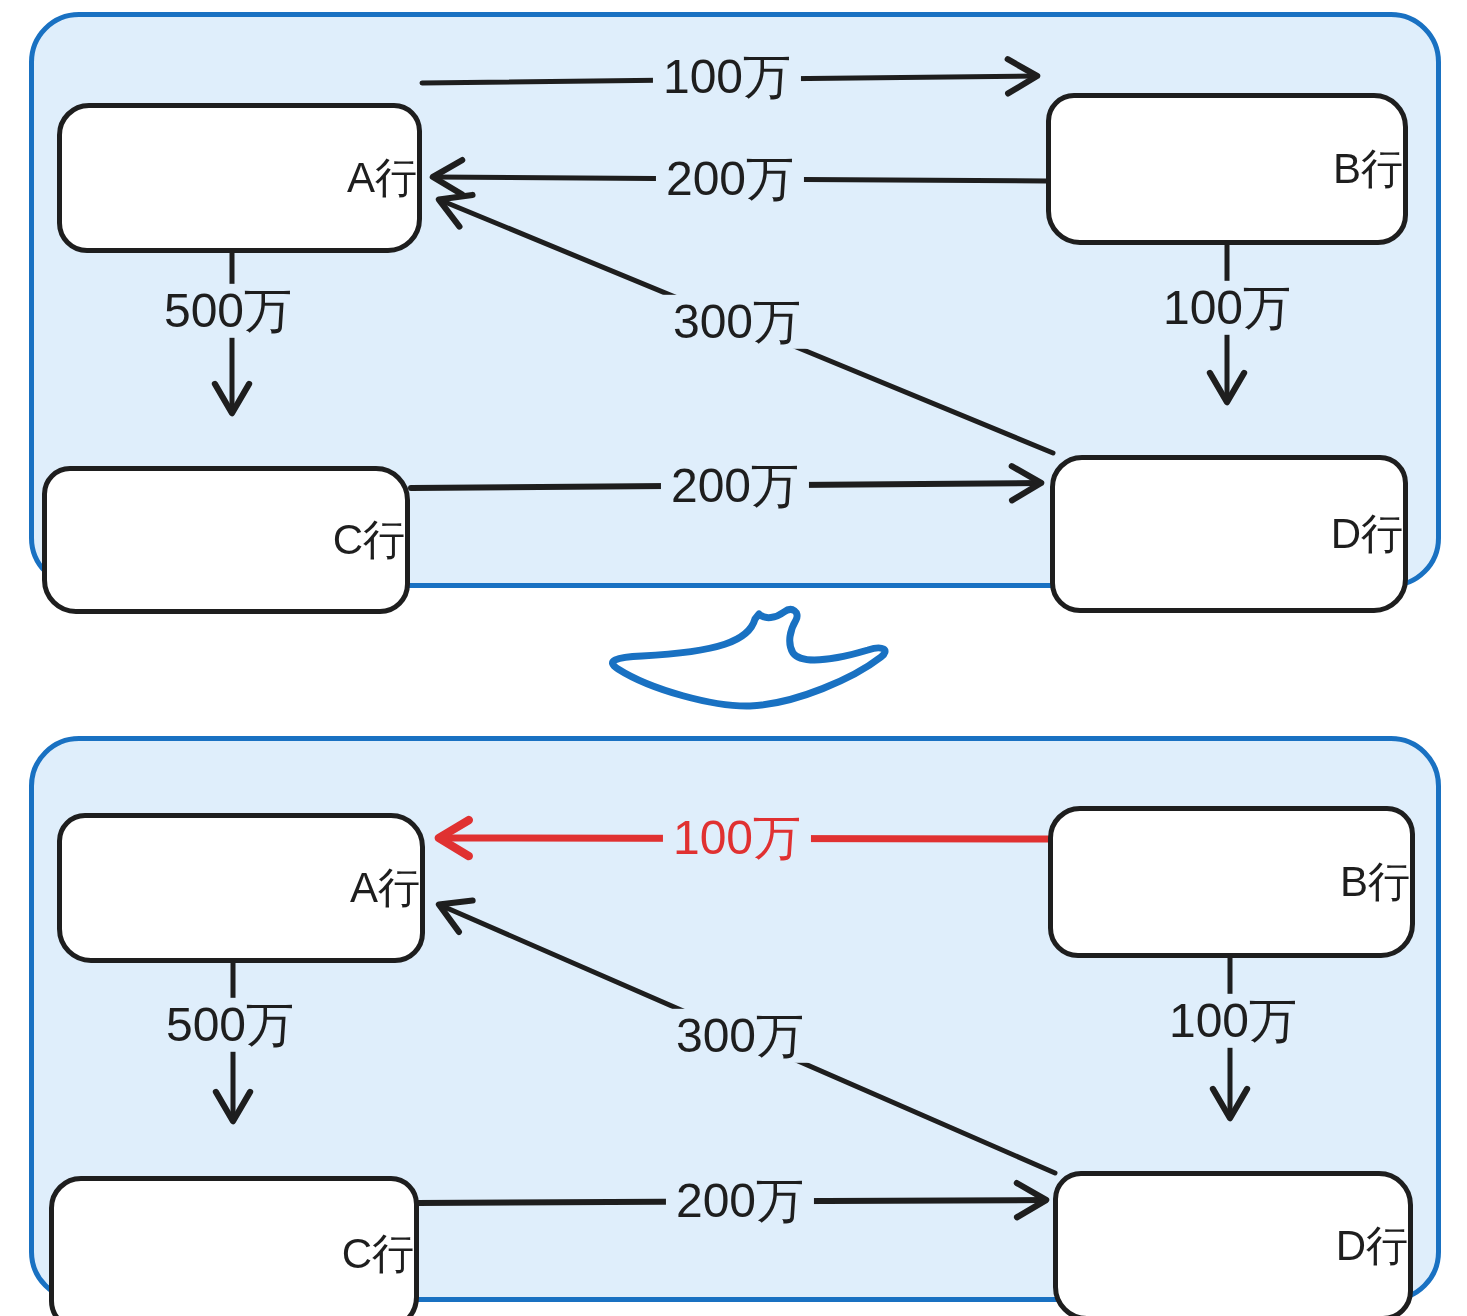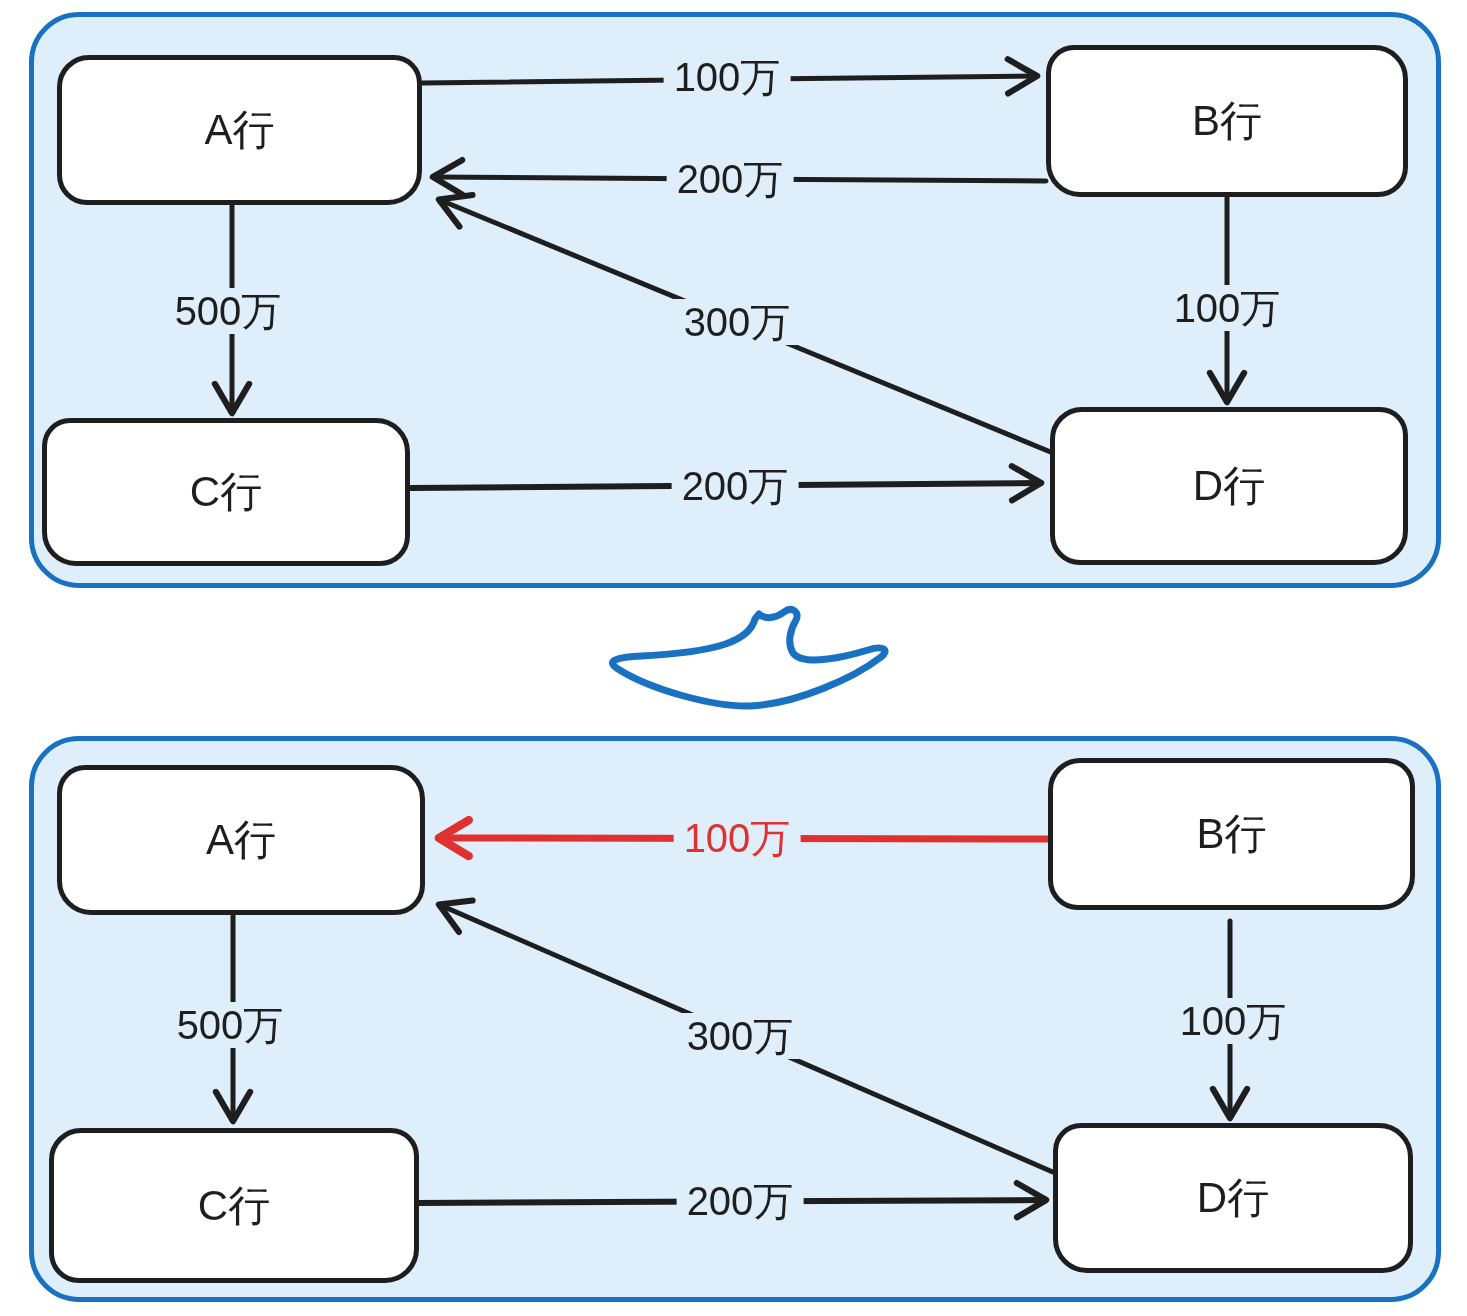--- a/index.html
+++ b/index.html
@@ -10,30 +10,30 @@
   }
   .panel{
     position:absolute;background:var(--panel-fill);
     border:5px solid var(--panel-border);border-radius:50px;
     box-sizing:border-box;z-index:0;
   }
   .overlay{position:absolute;left:0;top:0;z-index:1;}
   .node{
     position:absolute;background:var(--node-fill);
     border:5px solid var(--ink);
-    display:flex;align-items:center;justify-content:center;
+    display:flex;align-items:center;justify-content:flex-end;
     box-sizing:border-box;z-index:2;
-    font-size:42px;line-height:1;
+    font-size:42px;line-height:1;margin-top:48px;
   }
   .node.r1{border-radius:32px 28px 34px 30px;}
   .node.r2{border-radius:28px 34px 30px 34px;}
   .edge-label{
     position:absolute;transform:translate(-50%,-50%);
     background:var(--panel-fill);padding:2px 10px;
-    font-size:40px;line-height:1.05;white-space:nowrap;z-index:3;
+    font-size:48px;line-height:1.05;white-space:nowrap;z-index:3;
   }
   .edge-label.red{color:var(--red);}
   .edge{stroke:var(--ink);stroke-width:5;fill:none;stroke-linecap:round;}
   .edge.thick{stroke-width:6;}
   .edge.red-stroke{stroke:var(--red);stroke-width:7;}
   .ah{stroke:var(--ink);stroke-width:5;fill:none;stroke-linecap:round;stroke-linejoin:round;}
   .ah-red{stroke:var(--red);stroke-width:7;fill:none;stroke-linecap:round;stroke-linejoin:round;}
   .down-arrow{stroke:var(--panel-border);stroke-width:7;fill:#ffffff;stroke-linecap:round;stroke-linejoin:round;}
 </style>
 </head>

